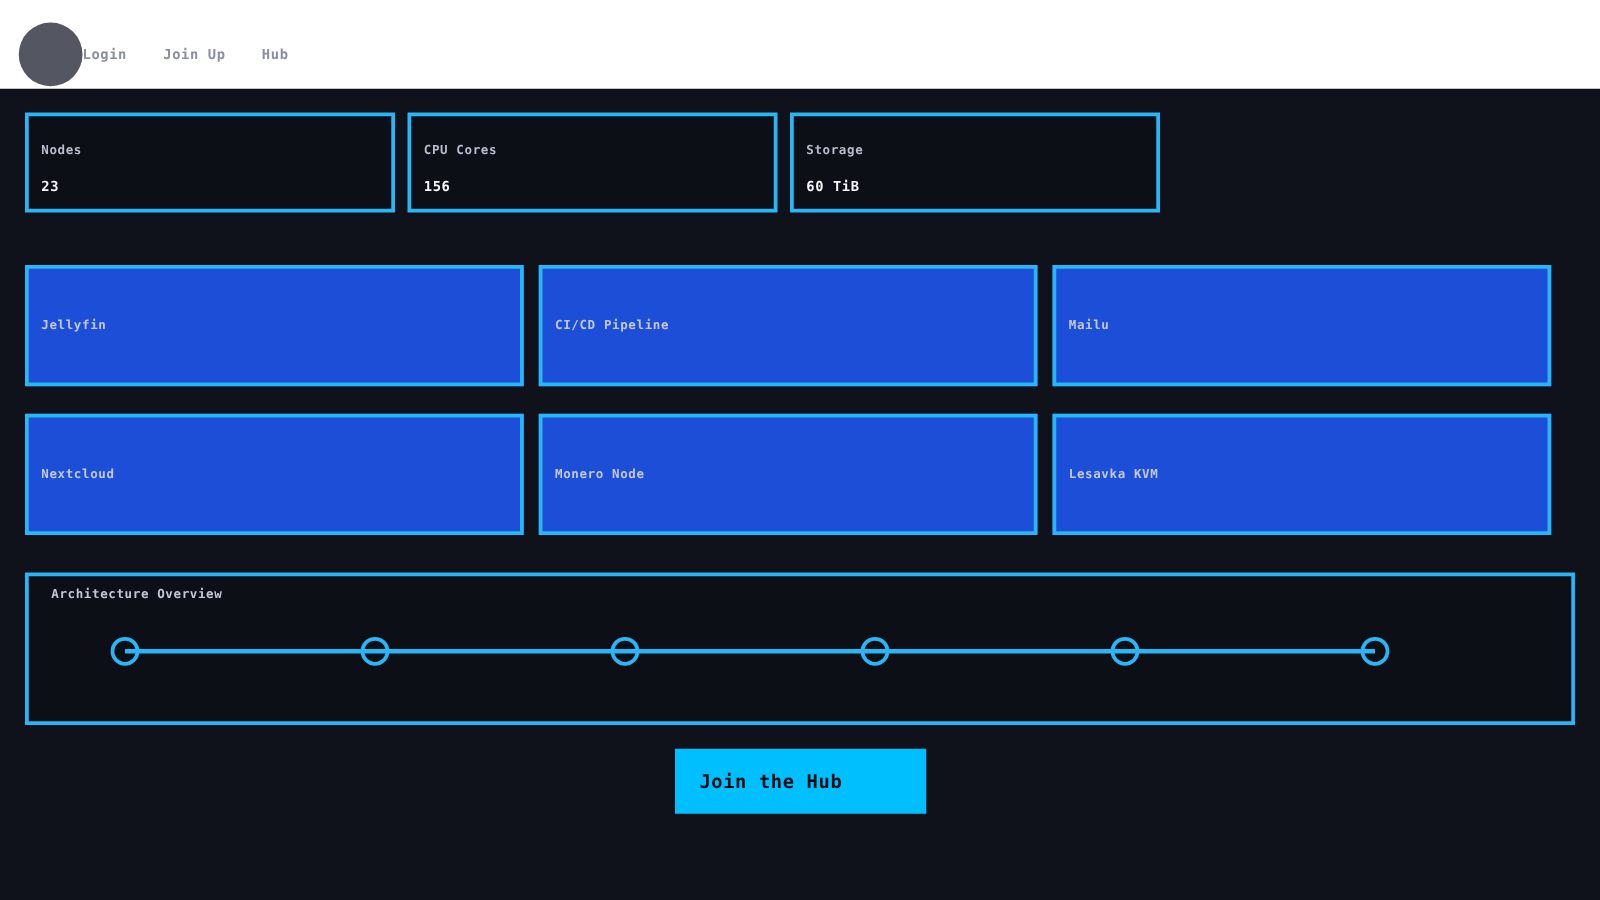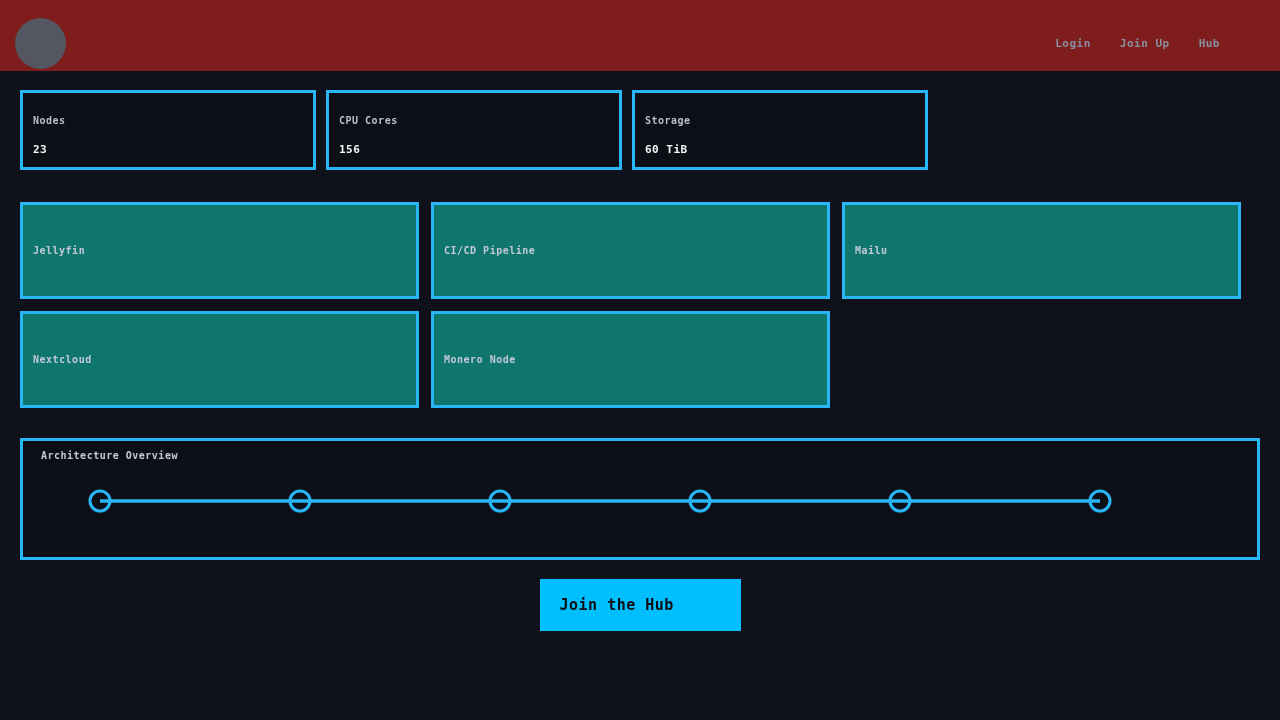--- a/index.html
+++ b/index.html
@@ -7,24 +7,23 @@
     width: 1280px; height: 720px;
     background: #10121b;
     font-family: "DejaVu Sans Mono", "Liberation Mono", monospace;
     font-weight: bold;
     overflow: hidden;
   }
 
   
   .navbar {
     height: 71px;
-    background: #7f1d1d;
+    background: #ffffff;
     display: flex;
     align-items: center;
-    justify-content: space-between;
     padding: 16px 60px 0 15px;
   }
   .avatar {
     width: 51px; height: 51px;
     border-radius: 50%;
     background: #545761;
   }
   .nav-links {
     display: flex;
     align-items: center;
@@ -64,25 +63,26 @@
 
   
   .services-grid {
     display: grid;
     grid-template-columns: repeat(3, 399px);
     gap: 12px;
     margin: 32px 20px 0 20px;
   }
   .service-card {
     height: 97px;
-    background: #0f766e;
+    background: #1d4ed8;
     border: 3px solid var(--accent, #29b6f6);
     display: flex;
     align-items: center;
     padding-left: 10px;
+    margin-top: 10px;
   }
   .service-name {
     color: #c3c8d6;
     font-size: 10px;
     letter-spacing: 0.5px;
   }
 
   
   .arch-card {
     position: relative;
@@ -158,20 +158,23 @@
   </div>
   <div class="service-card">
     <span class="service-name">Mailu</span>
   </div>
   <div class="service-card">
     <span class="service-name">Nextcloud</span>
   </div>
   <div class="service-card">
     <span class="service-name">Monero Node</span>
   </div>
+  <div class="service-card">
+    <span class="service-name">Lesavka KVM</span>
+  </div>
 </div>
 
 <div class="arch-card">
   <div class="arch-title">Architecture Overview</div>
   <svg id="arch-svg" class="arch-svg" width="1234" height="116" viewBox="0 0 1234 116">
       <circle cx="77" cy="60" r="10" fill="#0d0f17" stroke="#29b6f6" stroke-width="3"></circle>
       <circle cx="277" cy="60" r="10" fill="#0d0f17" stroke="#29b6f6" stroke-width="3"></circle>
       <circle cx="477" cy="60" r="10" fill="#0d0f17" stroke="#29b6f6" stroke-width="3"></circle>
       <circle cx="677" cy="60" r="10" fill="#0d0f17" stroke="#29b6f6" stroke-width="3"></circle>
       <circle cx="877" cy="60" r="10" fill="#0d0f17" stroke="#29b6f6" stroke-width="3"></circle>

